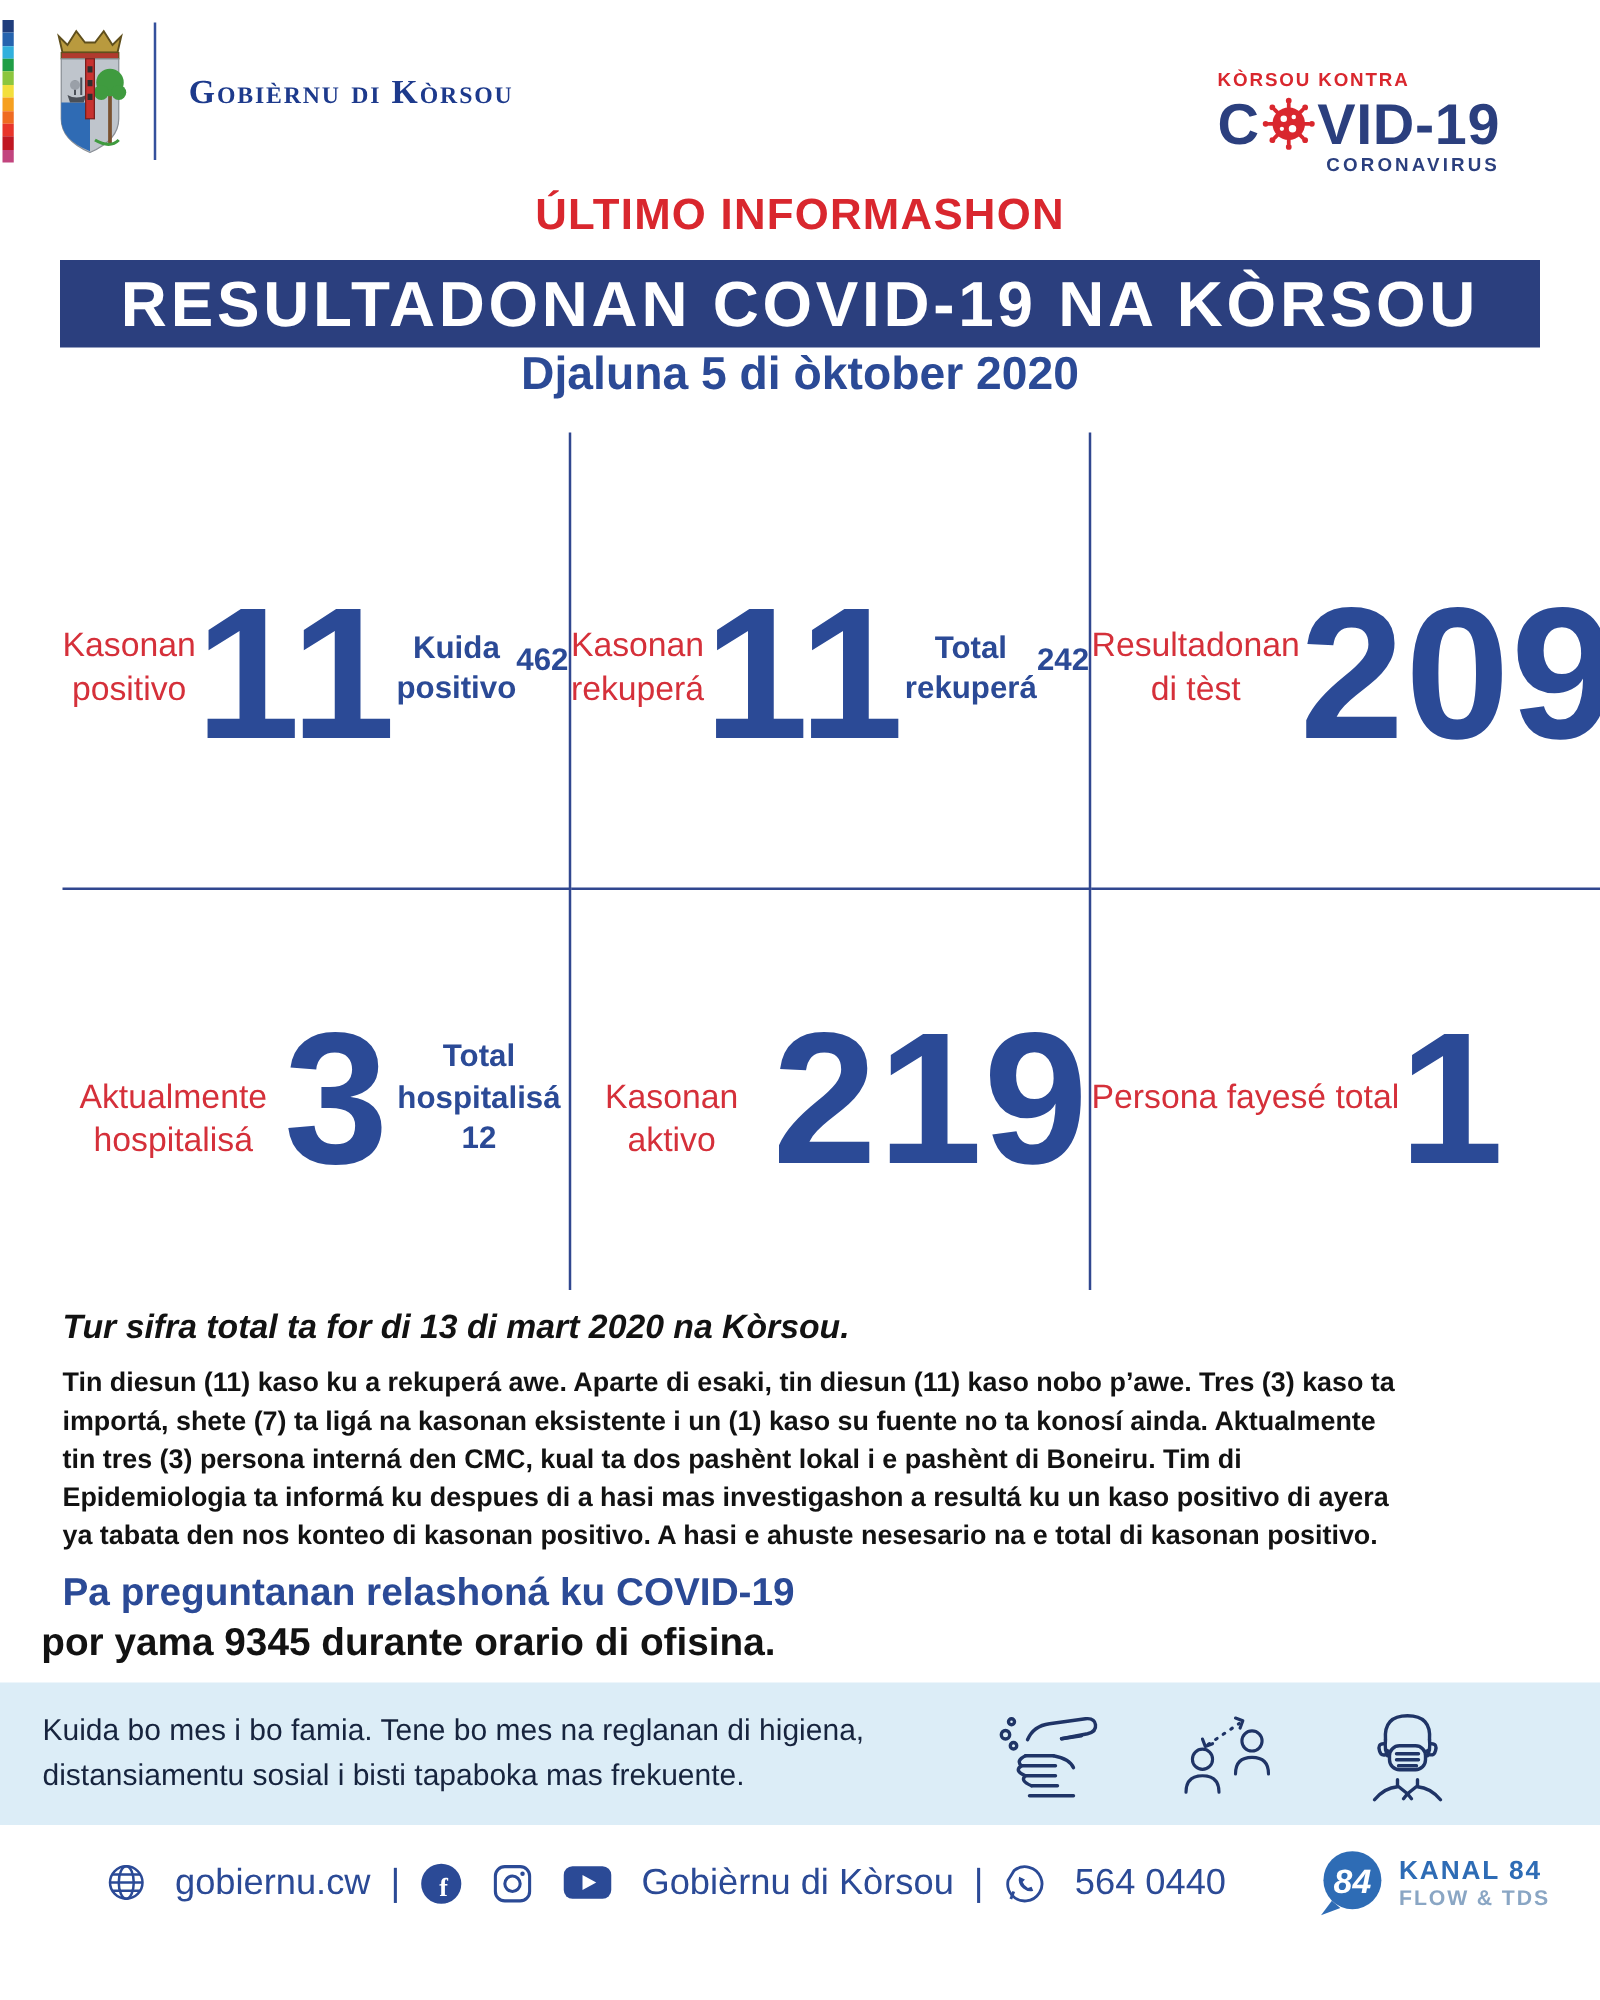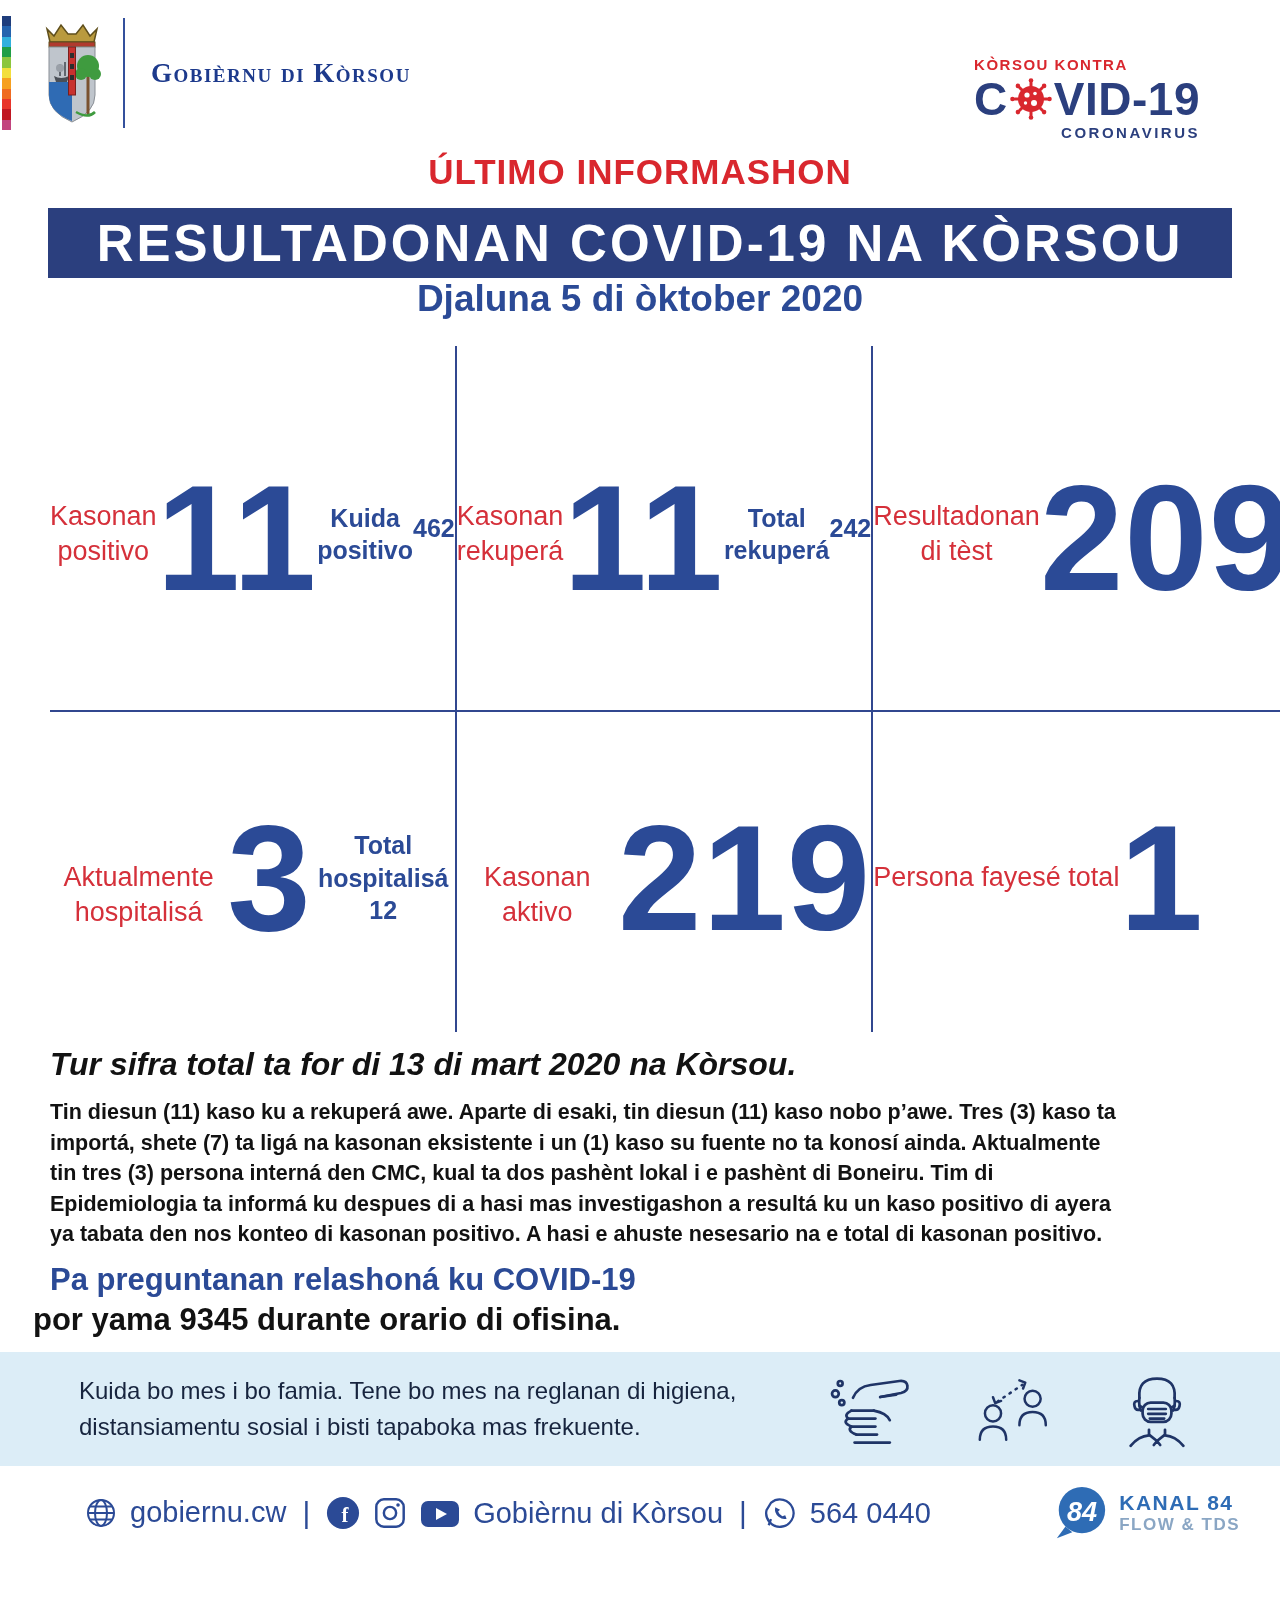--- a/index.html
+++ b/index.html
@@ -44,35 +44,35 @@
   .r1 .stat-label { height:76px; }
   .r2 .stat-label { height:44px; margin-top:20px; }
   .stat-value { color:#2b4a96; font-weight:bold; font-size:150px; line-height:1; letter-spacing:1px; }
   .r1 .stat-value { margin-top:20px; }
   .r2 .stat-value { margin-top:12px; }
   .stat-sub { color:#2b4a96; font-weight:bold; font-size:25px; text-align:center;
               line-height:1.3; }
   .sub1 { margin-top:12px; }
 
   
-  .note { margin:14px 50px 6px; font-size:32px; font-weight:bold; font-style:italic; color:#121212; }
+  .note { margin:14px 50px 6px; font-size:27px; font-weight:bold; font-style:italic; color:#121212; }
   .para { margin:14px 50px 0; font-size:21.5px; line-height:1.42; color:#121212; white-space:pre-line;font-weight:bold; }
   .contact-blue { margin:12px 50px 0; color:#2b4a96; font-weight:bold; font-size:31px; }
   .contact-black { margin:4px 33px 0; color:#121212; font-weight:bold; font-size:31px; }
 
   
   .band { margin-top:14px; height:114px; background:#dcedf7; display:flex;
-          align-items:center; padding:0 79px; }
+          align-items:center; padding:0 34px; }
   .band-text { width:724px; font-size:24px; line-height:1.5; color:#17243e; white-space:pre-line; }
   .band-icons { display:flex; gap:54px; align-items:center; margin-left:40px; }
   .band-icons svg { width:88px; height:82px; }
 
   
   .footer { display:flex; align-items:center; margin:18px 40px 0 85px; }
-  .f-group { display:flex; align-items:flex-end; gap:13px; }
+  .f-group { display:flex; align-items:flex-start; gap:23px; }
   .f-text { color:#2b4a96; font-size:29px; }
   .f-sep { color:#2b4a96; font-size:30px; margin:0 16px; font-weight:300; }
   .kanal { margin-left:auto; display:flex; align-items:center; gap:10px; }
   .kanal-name { color:#2e6cb5; font-weight:bold; font-size:21px; letter-spacing:1.5px; line-height:1.15; }
   .kanal-tag { color:#8aa6c4; font-size:17px; letter-spacing:1.5px; font-weight:bold; }
   .icn { display:inline-flex; align-items:center; }
 </style>
 </head>
 <body>
 

